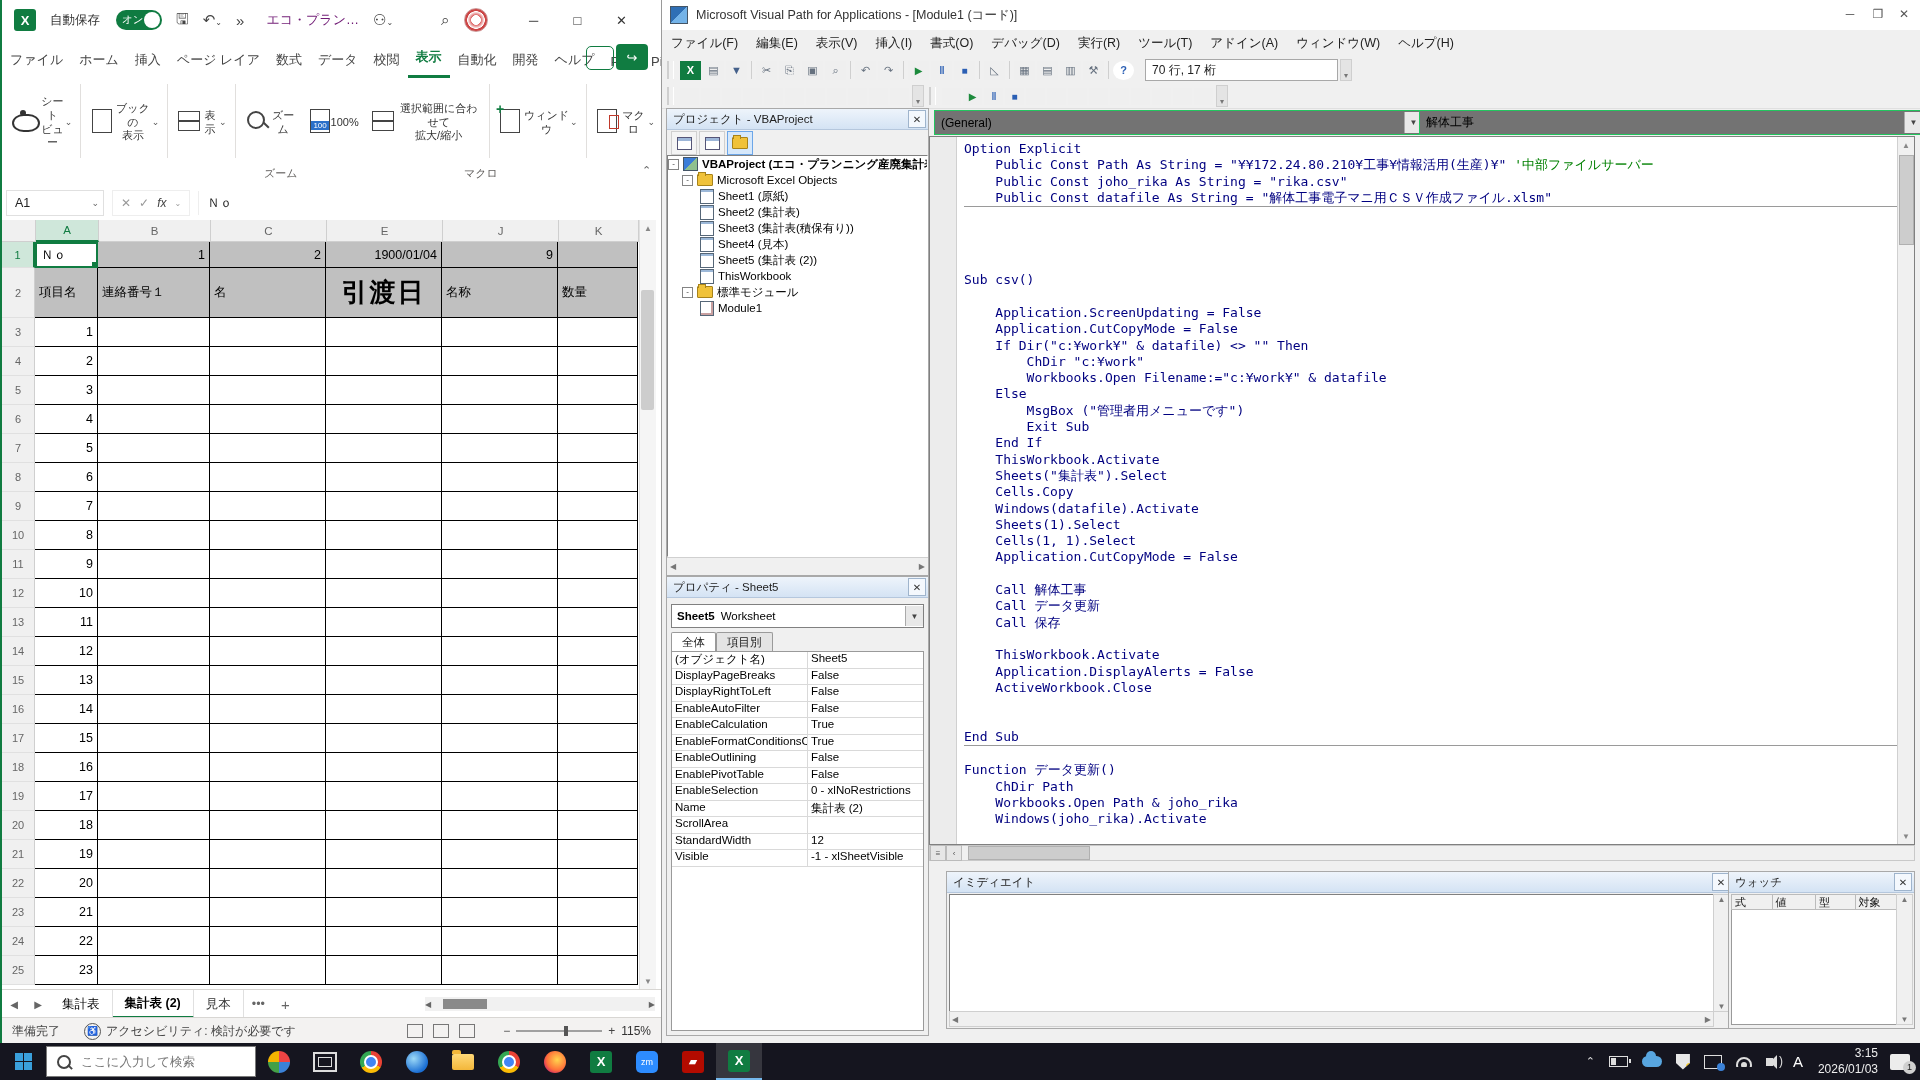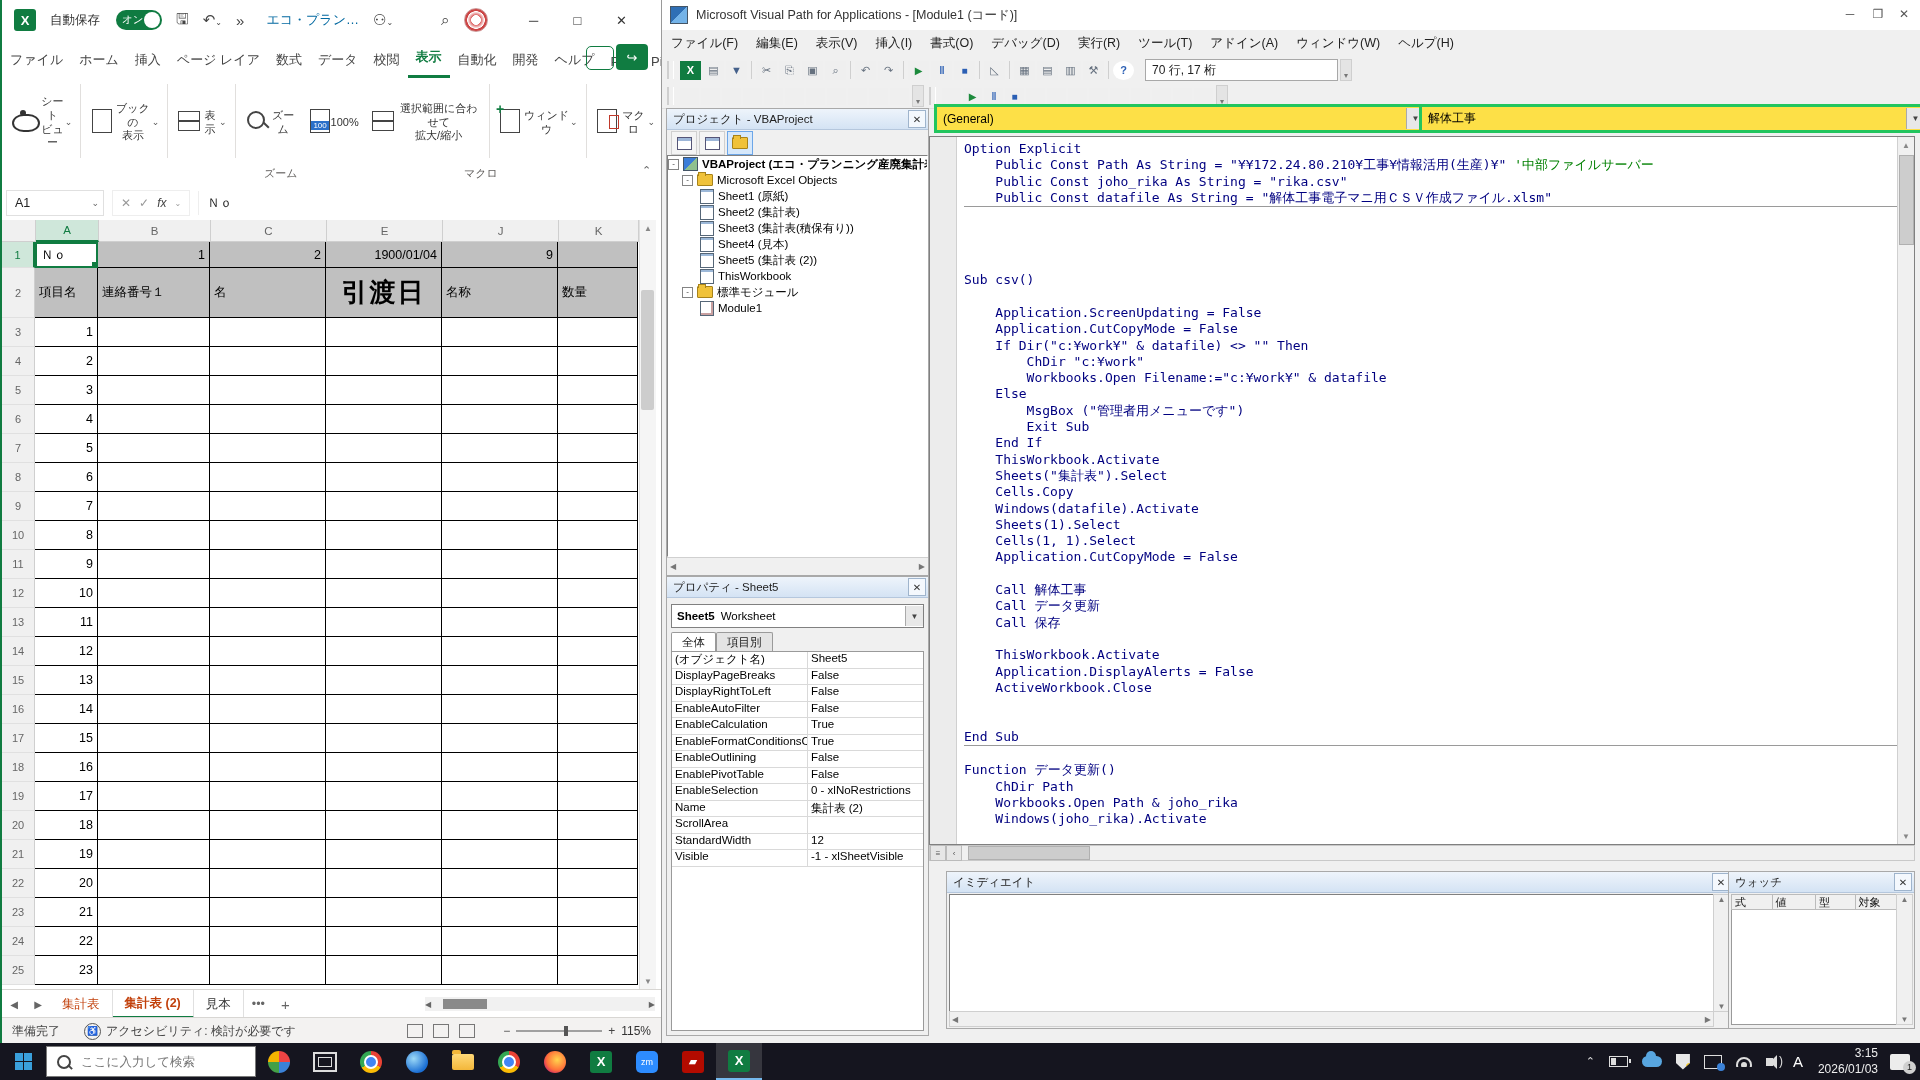--- a/index.html
+++ b/index.html
@@ -7,21 +7,21 @@
   .abs{position:absolute;}
   
   #excel{left:0;top:0;width:661px;height:1043px;background:#fff;border-left:2px solid #107c41;border-right:2px solid #107c41;box-sizing:border-box;}
   #x-titlebar{left:0;top:0;width:659px;height:40px;background:#fff;display:flex;align-items:center;}
   .xlogo{width:22px;height:22px;background:#107c41;border-radius:3px;color:#fff;font-size:13px;font-weight:bold;display:flex;align-items:center;justify-content:center;margin-left:12px;}
   .autosave-lbl{font-size:12.5px;color:#333;margin-left:14px;}
   .toggle{width:46px;height:20px;background:#0f7b41;border-radius:10px;margin-left:16px;position:relative;display:flex;align-items:center;}
   .toggle .tg-lbl{color:#fff;font-size:10.5px;margin-left:6px;}
   .toggle .knob{position:absolute;right:2px;top:2px;width:16px;height:16px;border-radius:50%;background:#fff;}
   .tb-ico{color:#444;font-size:15px;margin-left:14px;}
-  .doc-title{font-size:13px;color:#0369a1;margin-left:22px;white-space:nowrap;}
+  .doc-title{font-size:13px;color:#701a75;margin-left:22px;white-space:nowrap;}
   .win-ctl{width:44px;height:40px;display:flex;align-items:center;justify-content:center;color:#333;font-size:13px;}
   .avatar{width:22px;height:22px;border-radius:50%;background:radial-gradient(circle,#fff 30%,#d66 32%,#fff 55%,#c44 58%);border:1px solid #c99;margin-left:14px;}
   
   #x-tabrow{left:0;top:40px;width:659px;height:38px;background:#fff;display:flex;align-items:flex-end;border-bottom:1px solid #e3e1de;}
   .xtab{font-size:13px;color:#444;padding:9px 8px;white-space:nowrap;}
   .xtab.active{color:#107c41;font-weight:bold;border-bottom:3px solid #107c41;}
   .comment-ico{position:absolute;left:584px;top:46px;width:26px;height:22px;border:1.5px solid #107c41;border-radius:5px;}
   .share-btn{position:absolute;left:614px;top:44px;width:32px;height:26px;background:#107c41;border-radius:4px;color:#fff;font-size:13px;display:flex;align-items:center;justify-content:center;}
   
   #x-ribbon{left:0;top:78px;width:659px;height:108px;background:#fff;border-bottom:1px solid #d8d6d3;}
@@ -64,21 +64,21 @@
   .cell.big{font-size:26px;font-weight:bold;justify-content:center;letter-spacing:2px;}
   .cell.active{background:#fff;position:relative;border:2px solid #107c41 !important;}
   .cell.active:after{content:"";position:absolute;right:-3px;bottom:-3px;width:6px;height:6px;background:#107c41;border:1px solid #fff;}
   
   #x-vscroll{left:637px;top:220px;width:16px;height:769px;background:#f5f5f5;border-left:1px solid #e0e0e0;}
   .scr-arrow{width:16px;height:16px;color:#888;font-size:8px;display:flex;align-items:center;justify-content:center;}
   #x-vthumb{position:absolute;left:1px;top:70px;width:13px;height:120px;background:#cdcdcd;border-radius:2px;}
   
   #x-sheettabs{left:0;top:989px;width:659px;height:28px;background:#fff;border-top:1px solid #d8d6d3;display:flex;align-items:stretch;font-size:12.5px;}
   .tab-nav{width:24px;display:flex;align-items:center;justify-content:center;color:#666;font-size:10px;}
-  .sheet-tab{padding:0 12px;display:flex;align-items:center;color:#c2410c;border-right:1px solid #e0e0e0;}
+  .sheet-tab{padding:0 12px;display:flex;align-items:center;color:#000000;border-right:1px solid #e0e0e0;}
   .sheet-tab.black{color:#333;}
   .sheet-tab.active{background:#fff;font-weight:bold;border-bottom:2px solid #107c41;}
   .tab-misc{display:flex;align-items:center;color:#666;padding:0 8px;}
   #x-hscroll{position:absolute;right:6px;top:7px;width:230px;height:14px;background:#f1f1f1;display:flex;align-items:center;}
   #x-hthumb{width:44px;height:10px;background:#8a8a8a;margin-left:12px;}
   
   #x-statusbar{left:0;top:1017px;width:659px;height:26px;background:#f3f2f1;border-top:1px solid #d8d6d3;display:flex;align-items:center;font-size:12px;color:#444;}
   .acc-ico{width:15px;height:15px;border:1.5px solid #555;border-radius:50%;margin:0 5px 0 24px;font-size:9px;display:flex;align-items:center;justify-content:center;color:#555;}
   .view-ico{width:14px;height:12px;border:1.5px solid #777;margin-left:10px;}
   .zoom-minus{margin-left:28px;color:#555;}
@@ -132,21 +132,21 @@
   .sel-bold{font-weight:bold;margin-right:6px;}
   .sel-dd{margin-left:auto;width:17px;height:20px;background:#e8e8e8;border-left:1px solid #aaa;display:flex;align-items:center;justify-content:center;font-size:8px;color:#444;}
   .prop-tabs{display:flex;margin:4px 4px 0;height:20px;font-size:11.5px;}
   .prop-tab{padding:2px 10px;border:1px solid #9a9a9a;border-bottom:none;background:#e4e4e4;color:#222;border-radius:2px 2px 0 0;}
   .prop-tab.active{background:#fff;font-weight:normal;position:relative;top:0;}
   #prop-grid{position:absolute;left:4px;right:4px;top:74px;bottom:4px;background:#fff;border:1px solid #9a9a9a;overflow:hidden;}
   .prop-row{display:flex;height:15.5px;border-bottom:1px solid #d9d9d9;font-size:11.5px;}
   .prop-name{width:132px;border-right:1px solid #d9d9d9;padding-left:3px;color:#000;white-space:nowrap;overflow:hidden;}
   .prop-val{flex:1;padding-left:3px;color:#000;white-space:nowrap;overflow:hidden;}
   
-  .combo{position:absolute;top:104px;height:23px;background:#fde047;border:3px solid #22c55e;font-size:12px;color:#000;display:flex;align-items:center;padding-left:6px;}
+  .combo{position:absolute;top:110px;height:23px;background:#737373;border:1px solid #22c55e;font-size:12px;color:#000;display:flex;align-items:center;padding-left:6px;}
   .combo .sel-dd{height:21px;}
   #v-code{left:267px;top:136px;width:986px;height:709px;background:#fff;border:1px solid #808080;box-sizing:border-box;}
   #code-margin{position:absolute;left:0;top:0;bottom:0;width:26px;background:#ececec;border-right:1px solid #d0d0d0;}
   #code-text{position:absolute;left:26px;top:0;right:16px;bottom:0;overflow:hidden;padding:4px 0 0 8px;}
   .code-line{font-family:"DejaVu Sans Mono",monospace;font-size:13px;line-height:16.3px;white-space:pre;color:#000080;}
   .code-line .cmt{color:#008000;}
   .code-line.sep{border-bottom:1px solid #9a9a9a;margin-right:-8px;}
   #code-vscroll{position:absolute;right:0;top:0;width:16px;bottom:0;background:#f0f0f0;border-left:1px solid #d0d0d0;}
   #code-vthumb{position:absolute;left:1px;top:18px;width:13px;height:88px;background:#cdcdcd;border:1px solid #b0b0b0;}
   #code-hscroll{left:267px;top:845px;width:986px;height:16px;background:#f0f0f0;border:1px solid #c9c9c9;display:flex;align-items:center;box-sizing:border-box;}

